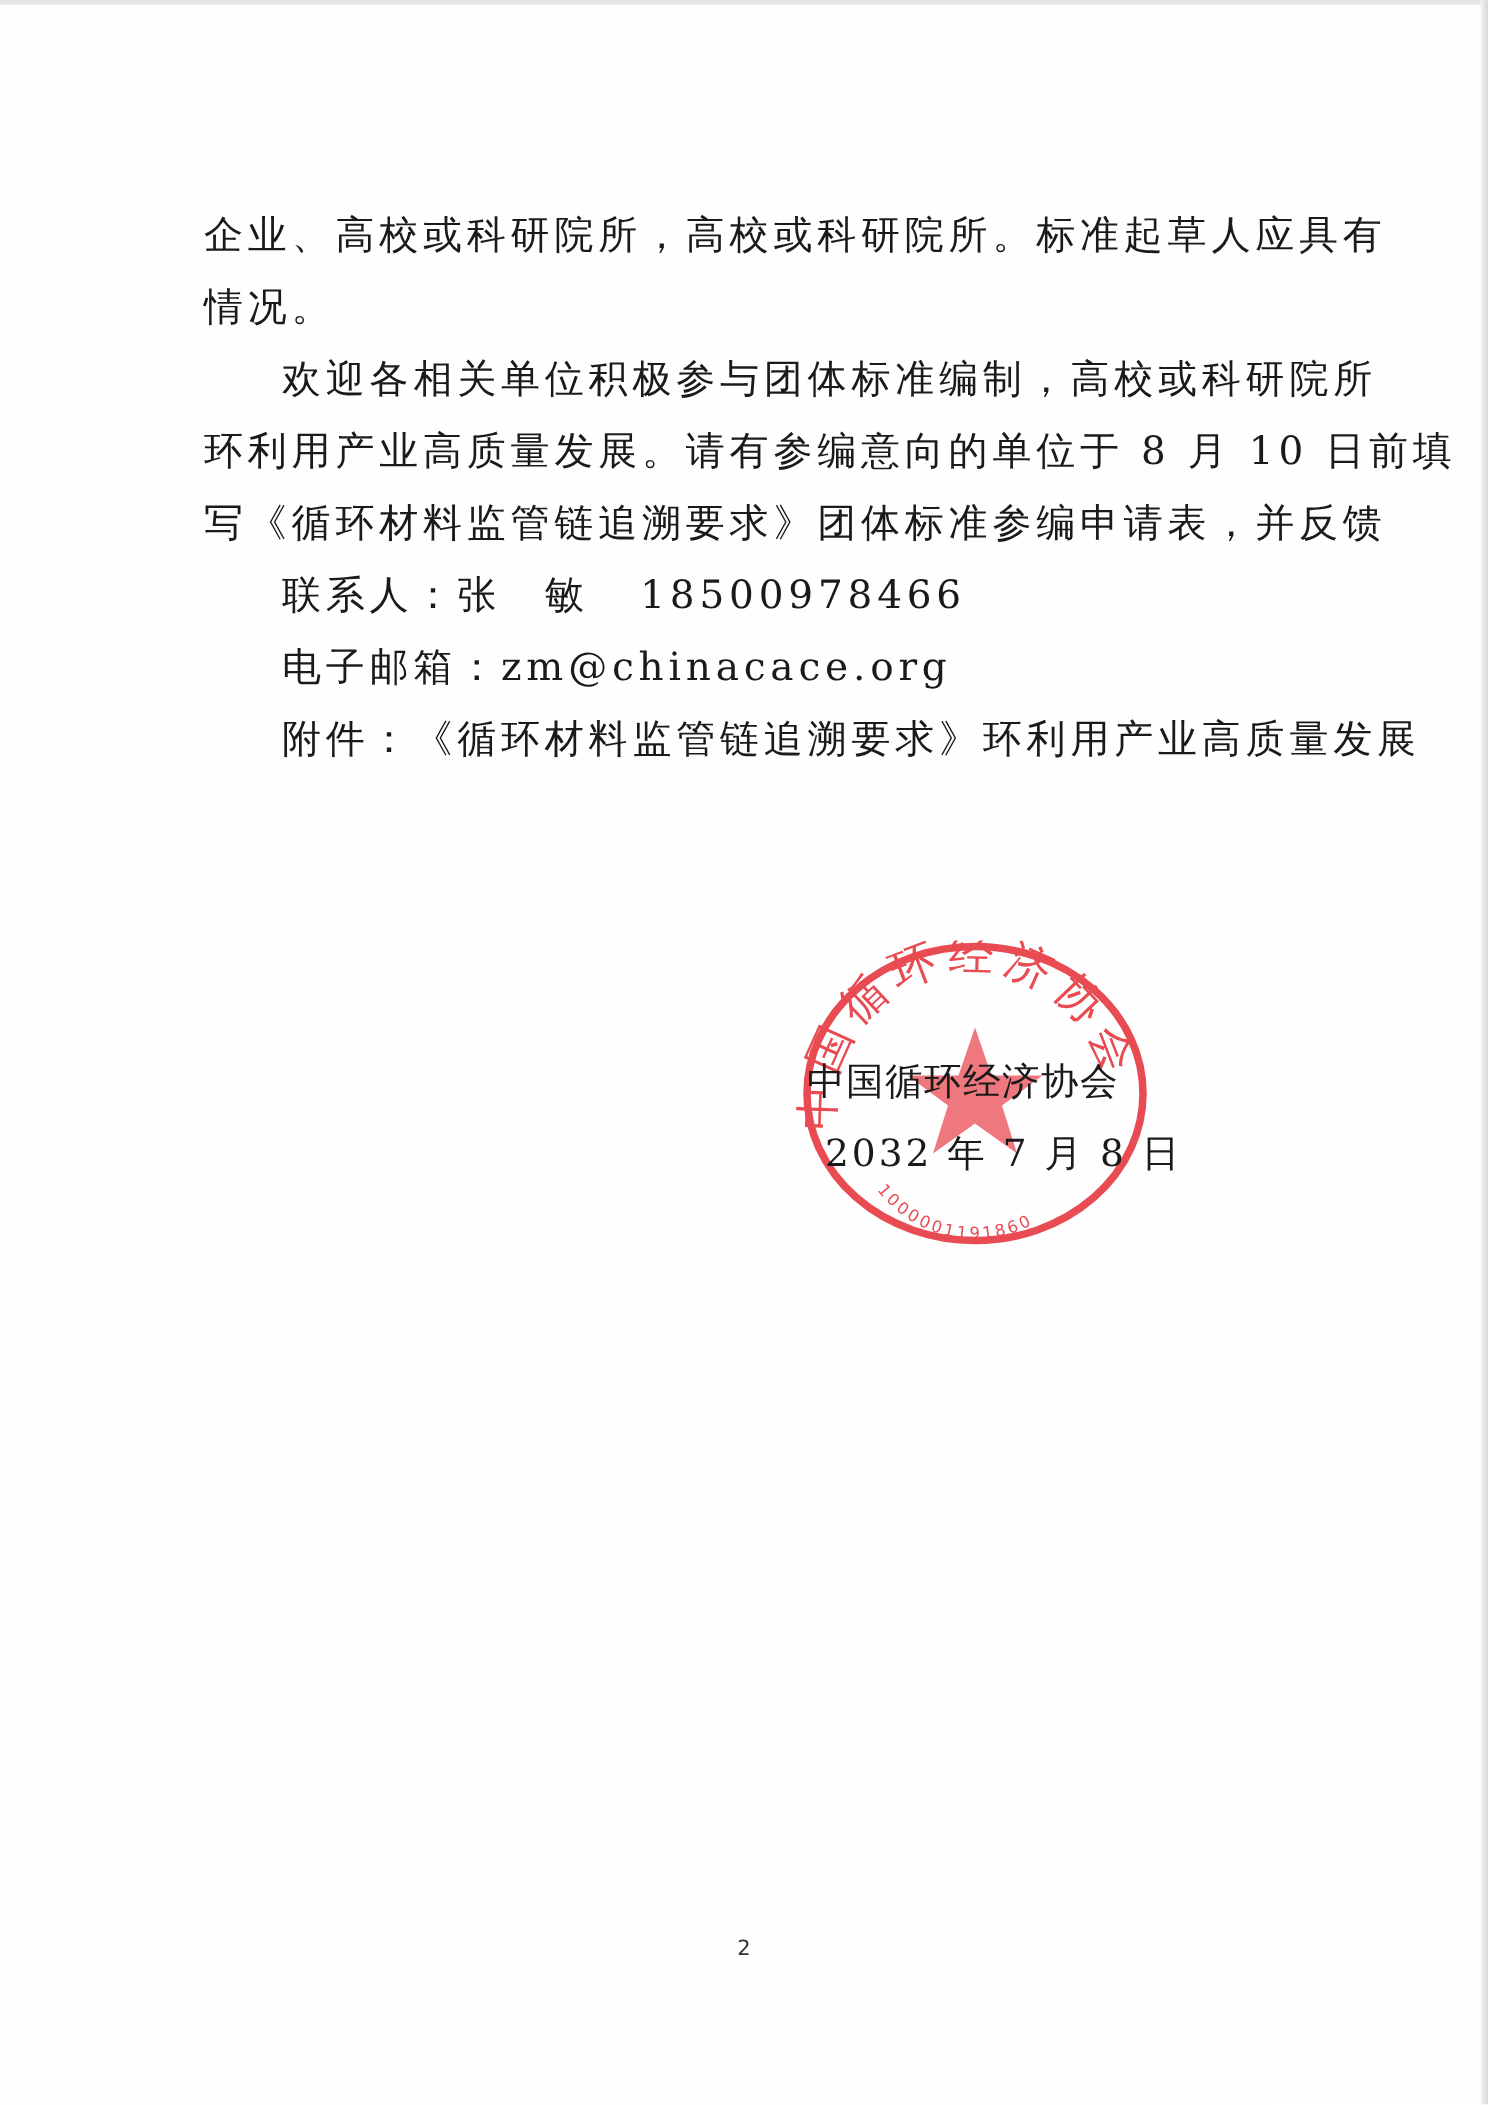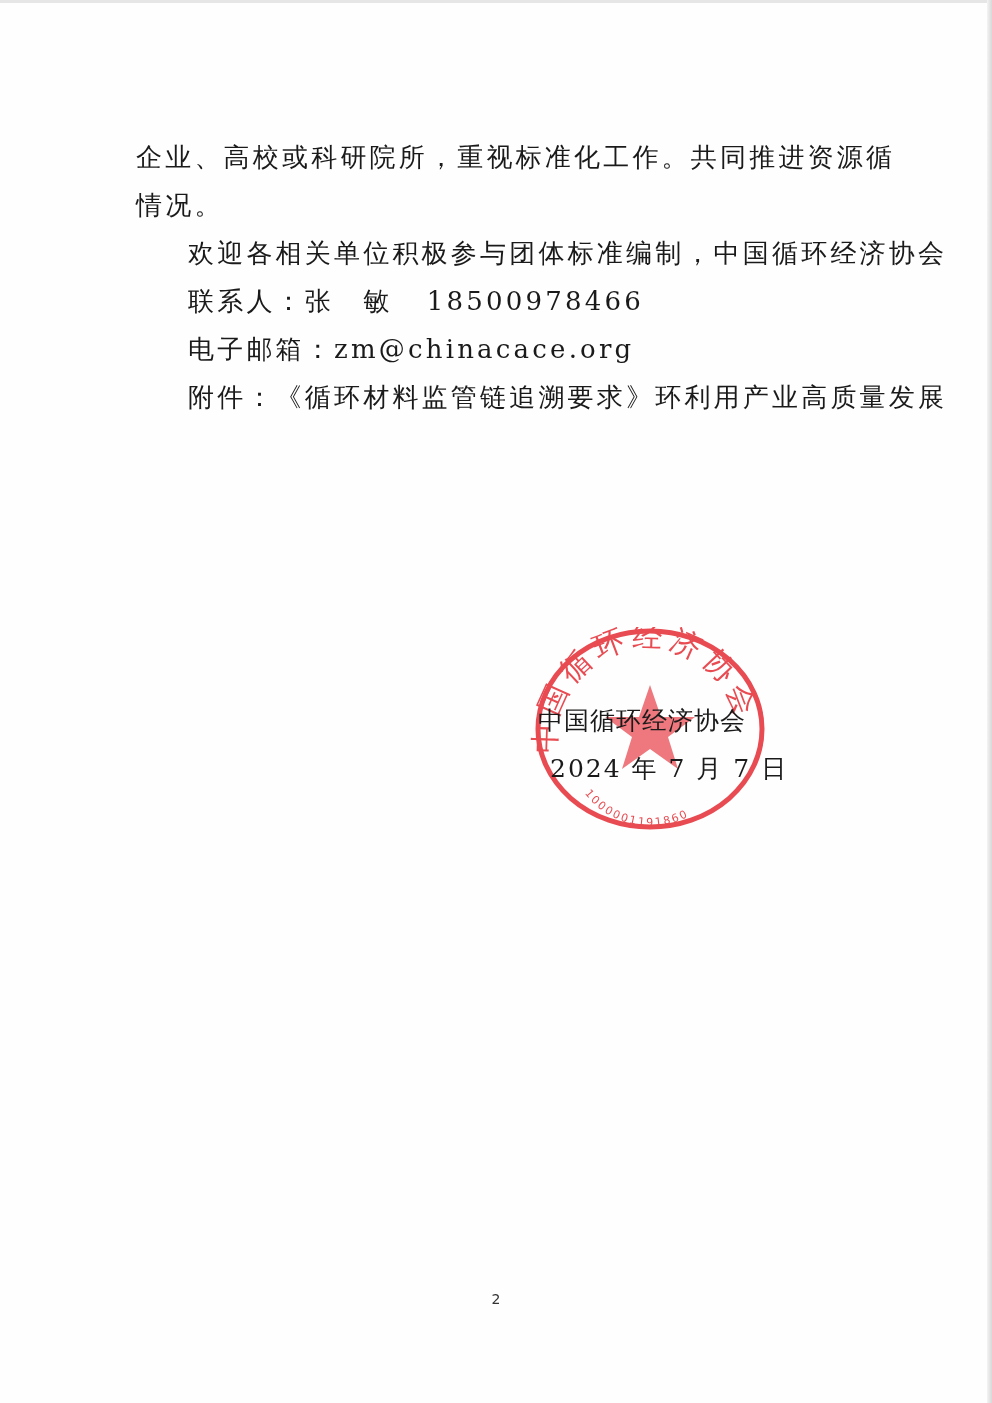--- a/index.html
+++ b/index.html
@@ -84,24 +84,26 @@
     }
   </style>
 </head>
 <body>
 
 <div class="page">
   <div class="page-edge-top"></div>
   <div class="page-edge-right"></div>
 
   <div class="body-text">
-    <span class="line">企业、高校或科研院所，重视标准化工作。共同推进资源循</span>
+    <span class="line">企业、高校或科研院所，高校或科研院所。标准起草人应具有</span>
     <span class="line">情况。</span>
 
-    <span class="line indent">欢迎各相关单位积极参与团体标准编制，中国循环经济协会</span>
+    <span class="line indent">欢迎各相关单位积极参与团体标准编制，高校或科研院所</span>
+    <span class="line">环利用产业高质量发展。请有参编意向的单位于 8 月 10 日前填</span>
+    <span class="line">写《循环材料监管链追溯要求》团体标准参编申请表，并反馈</span>
 
     <span class="line indent">
       <span>联系人：</span><span>张　敏</span>&nbsp;&nbsp;&nbsp;<span>18500978466</span>
     </span>
     <span class="line indent">
       <span>电子邮箱：</span><span>zm@chinacace.org</span>
     </span>
     <span class="line indent">
       <span>附件：</span><span>《循环材料监管链追溯要求》环利用产业高质量发展</span>
     </span>
@@ -119,17 +121,17 @@
         <textPath href="#seal-arc-top" startOffset="4%">中国循环经济协会</textPath>
       </text>
       <text font-family="DejaVu Sans, sans-serif" font-size="11" fill="#e5333a" letter-spacing="2">
         <textPath href="#seal-arc-bottom" startOffset="10%">1000001191860</textPath>
       </text>
     </g>
   </svg>
 
   <div class="signature">
     <span class="sig-line">中国循环经济协会</span>
-    <span class="sig-line date">2024 年 7 月 7 日</span>
+    <span class="sig-line date">2032 年 7 月 8 日</span>
   </div>
 
   <div class="page-number">2</div>
 </div>
 
 </body></html>

